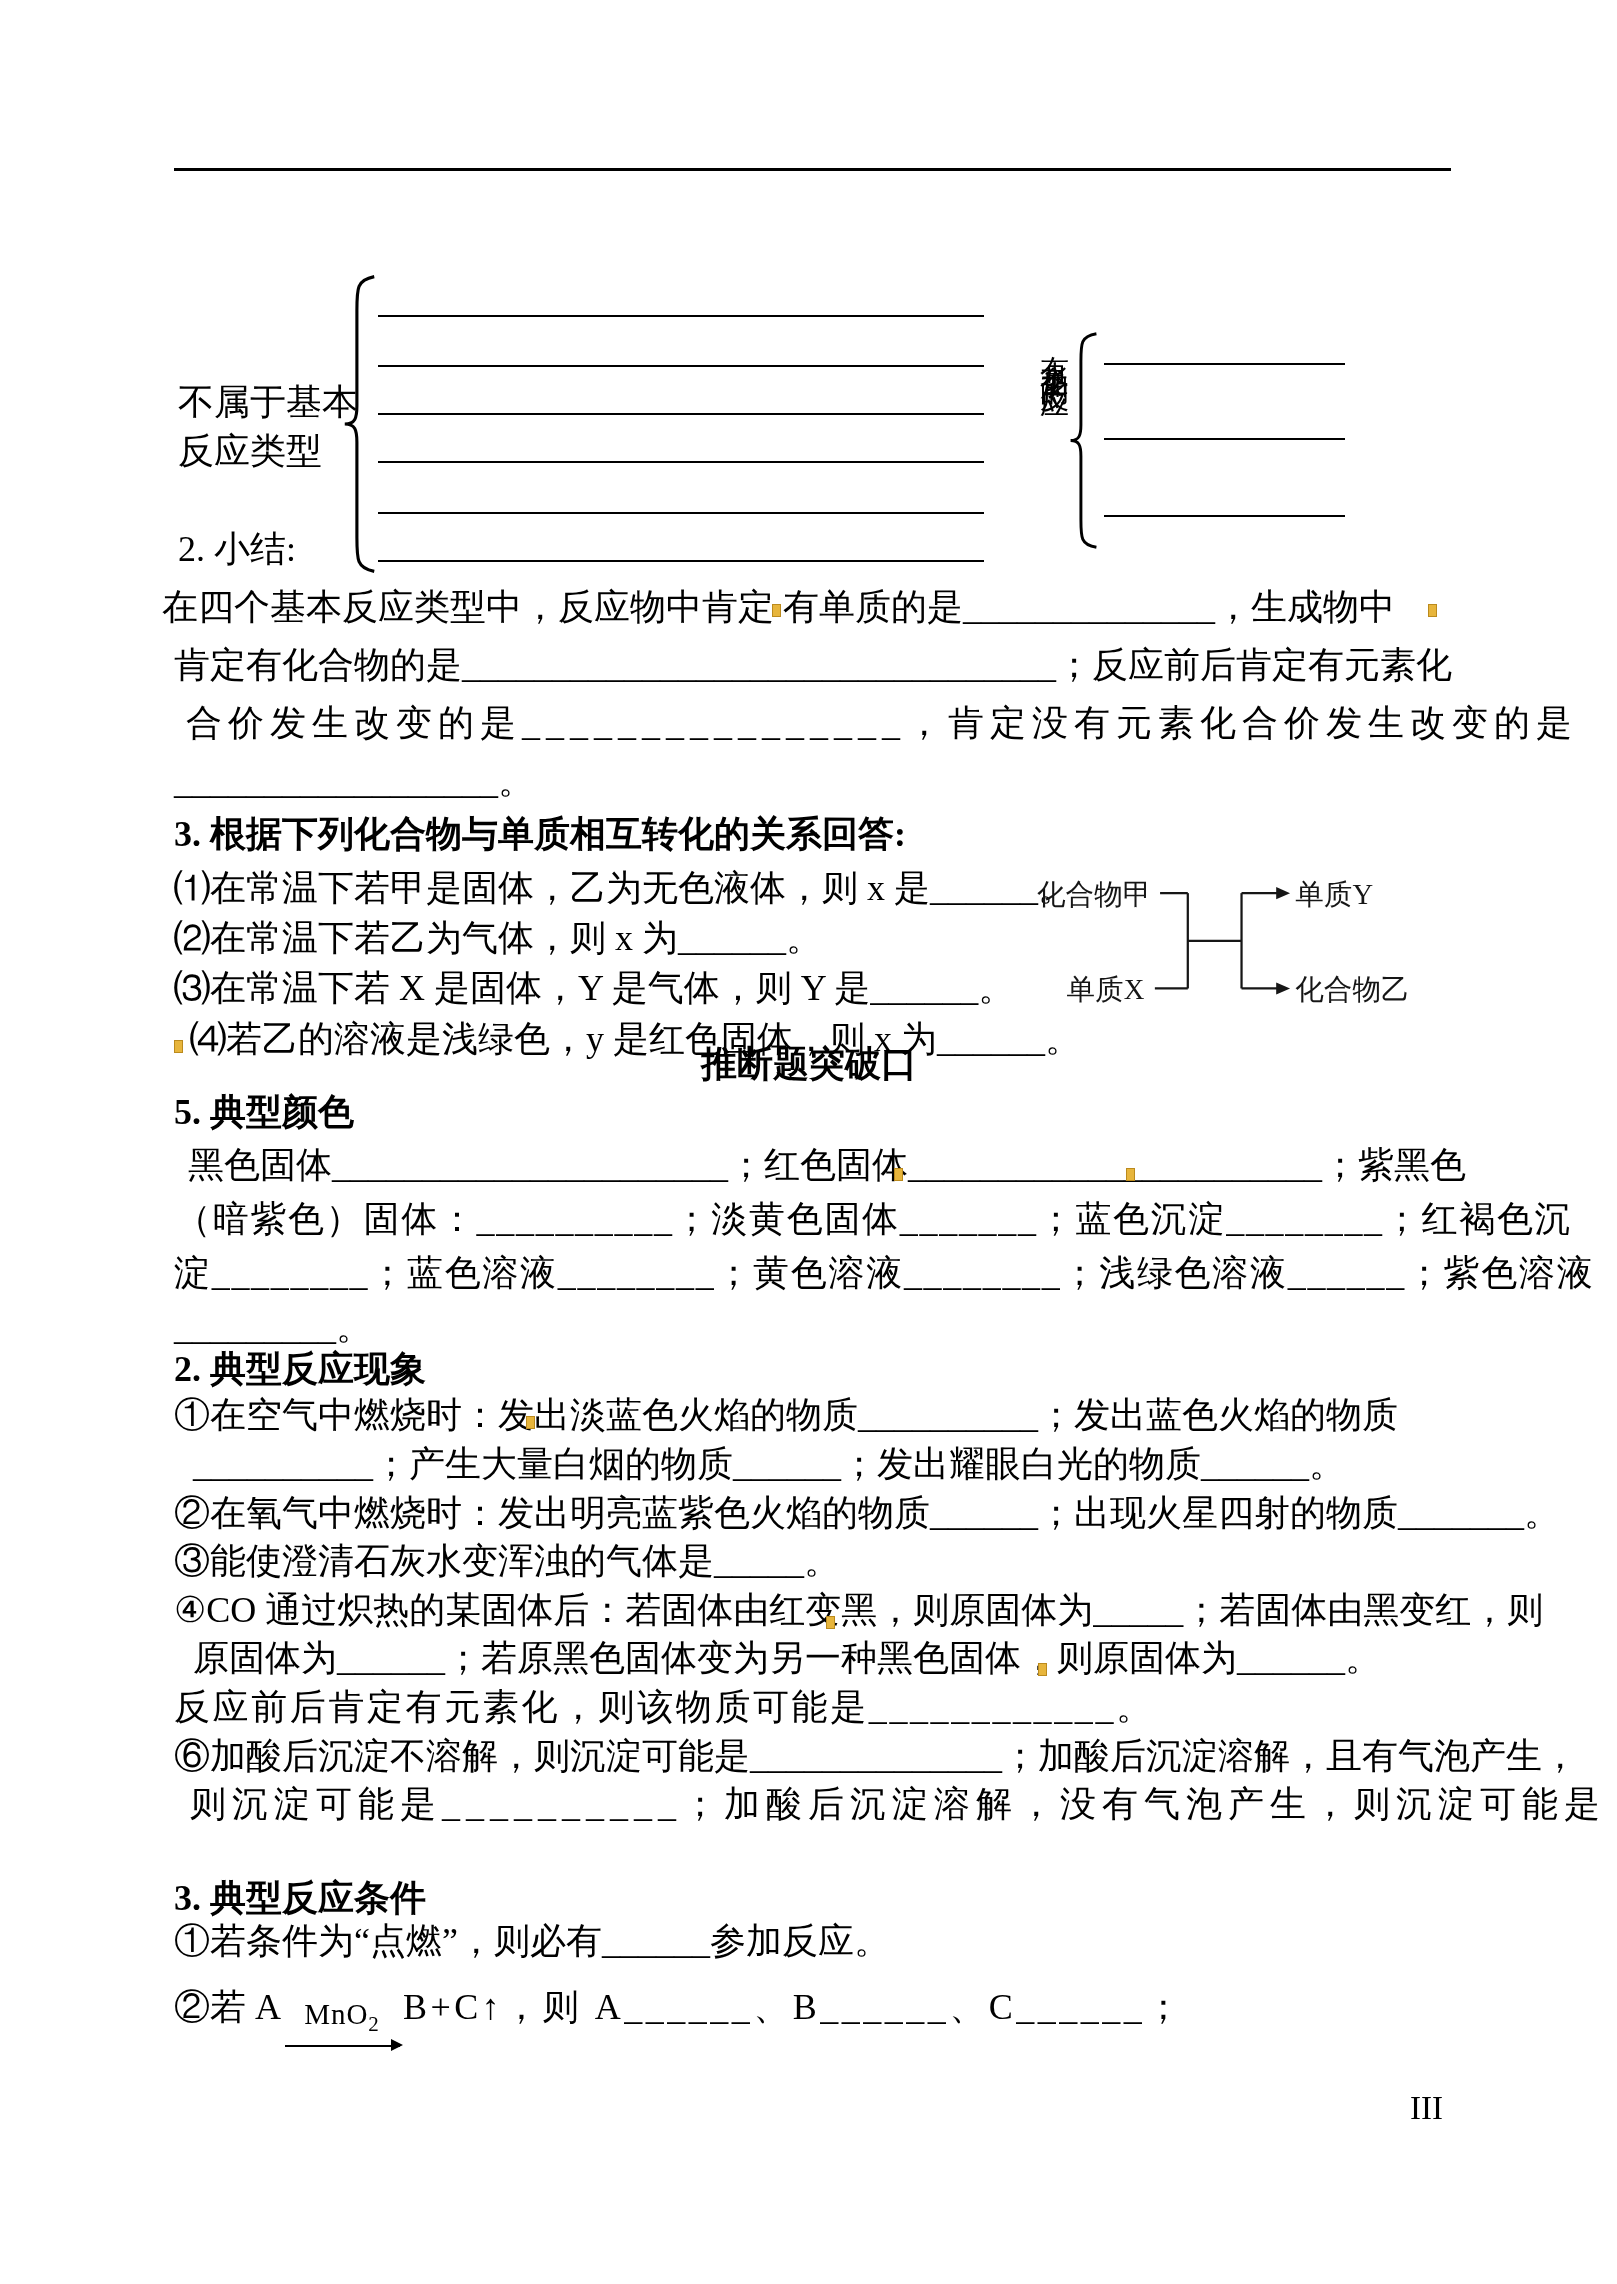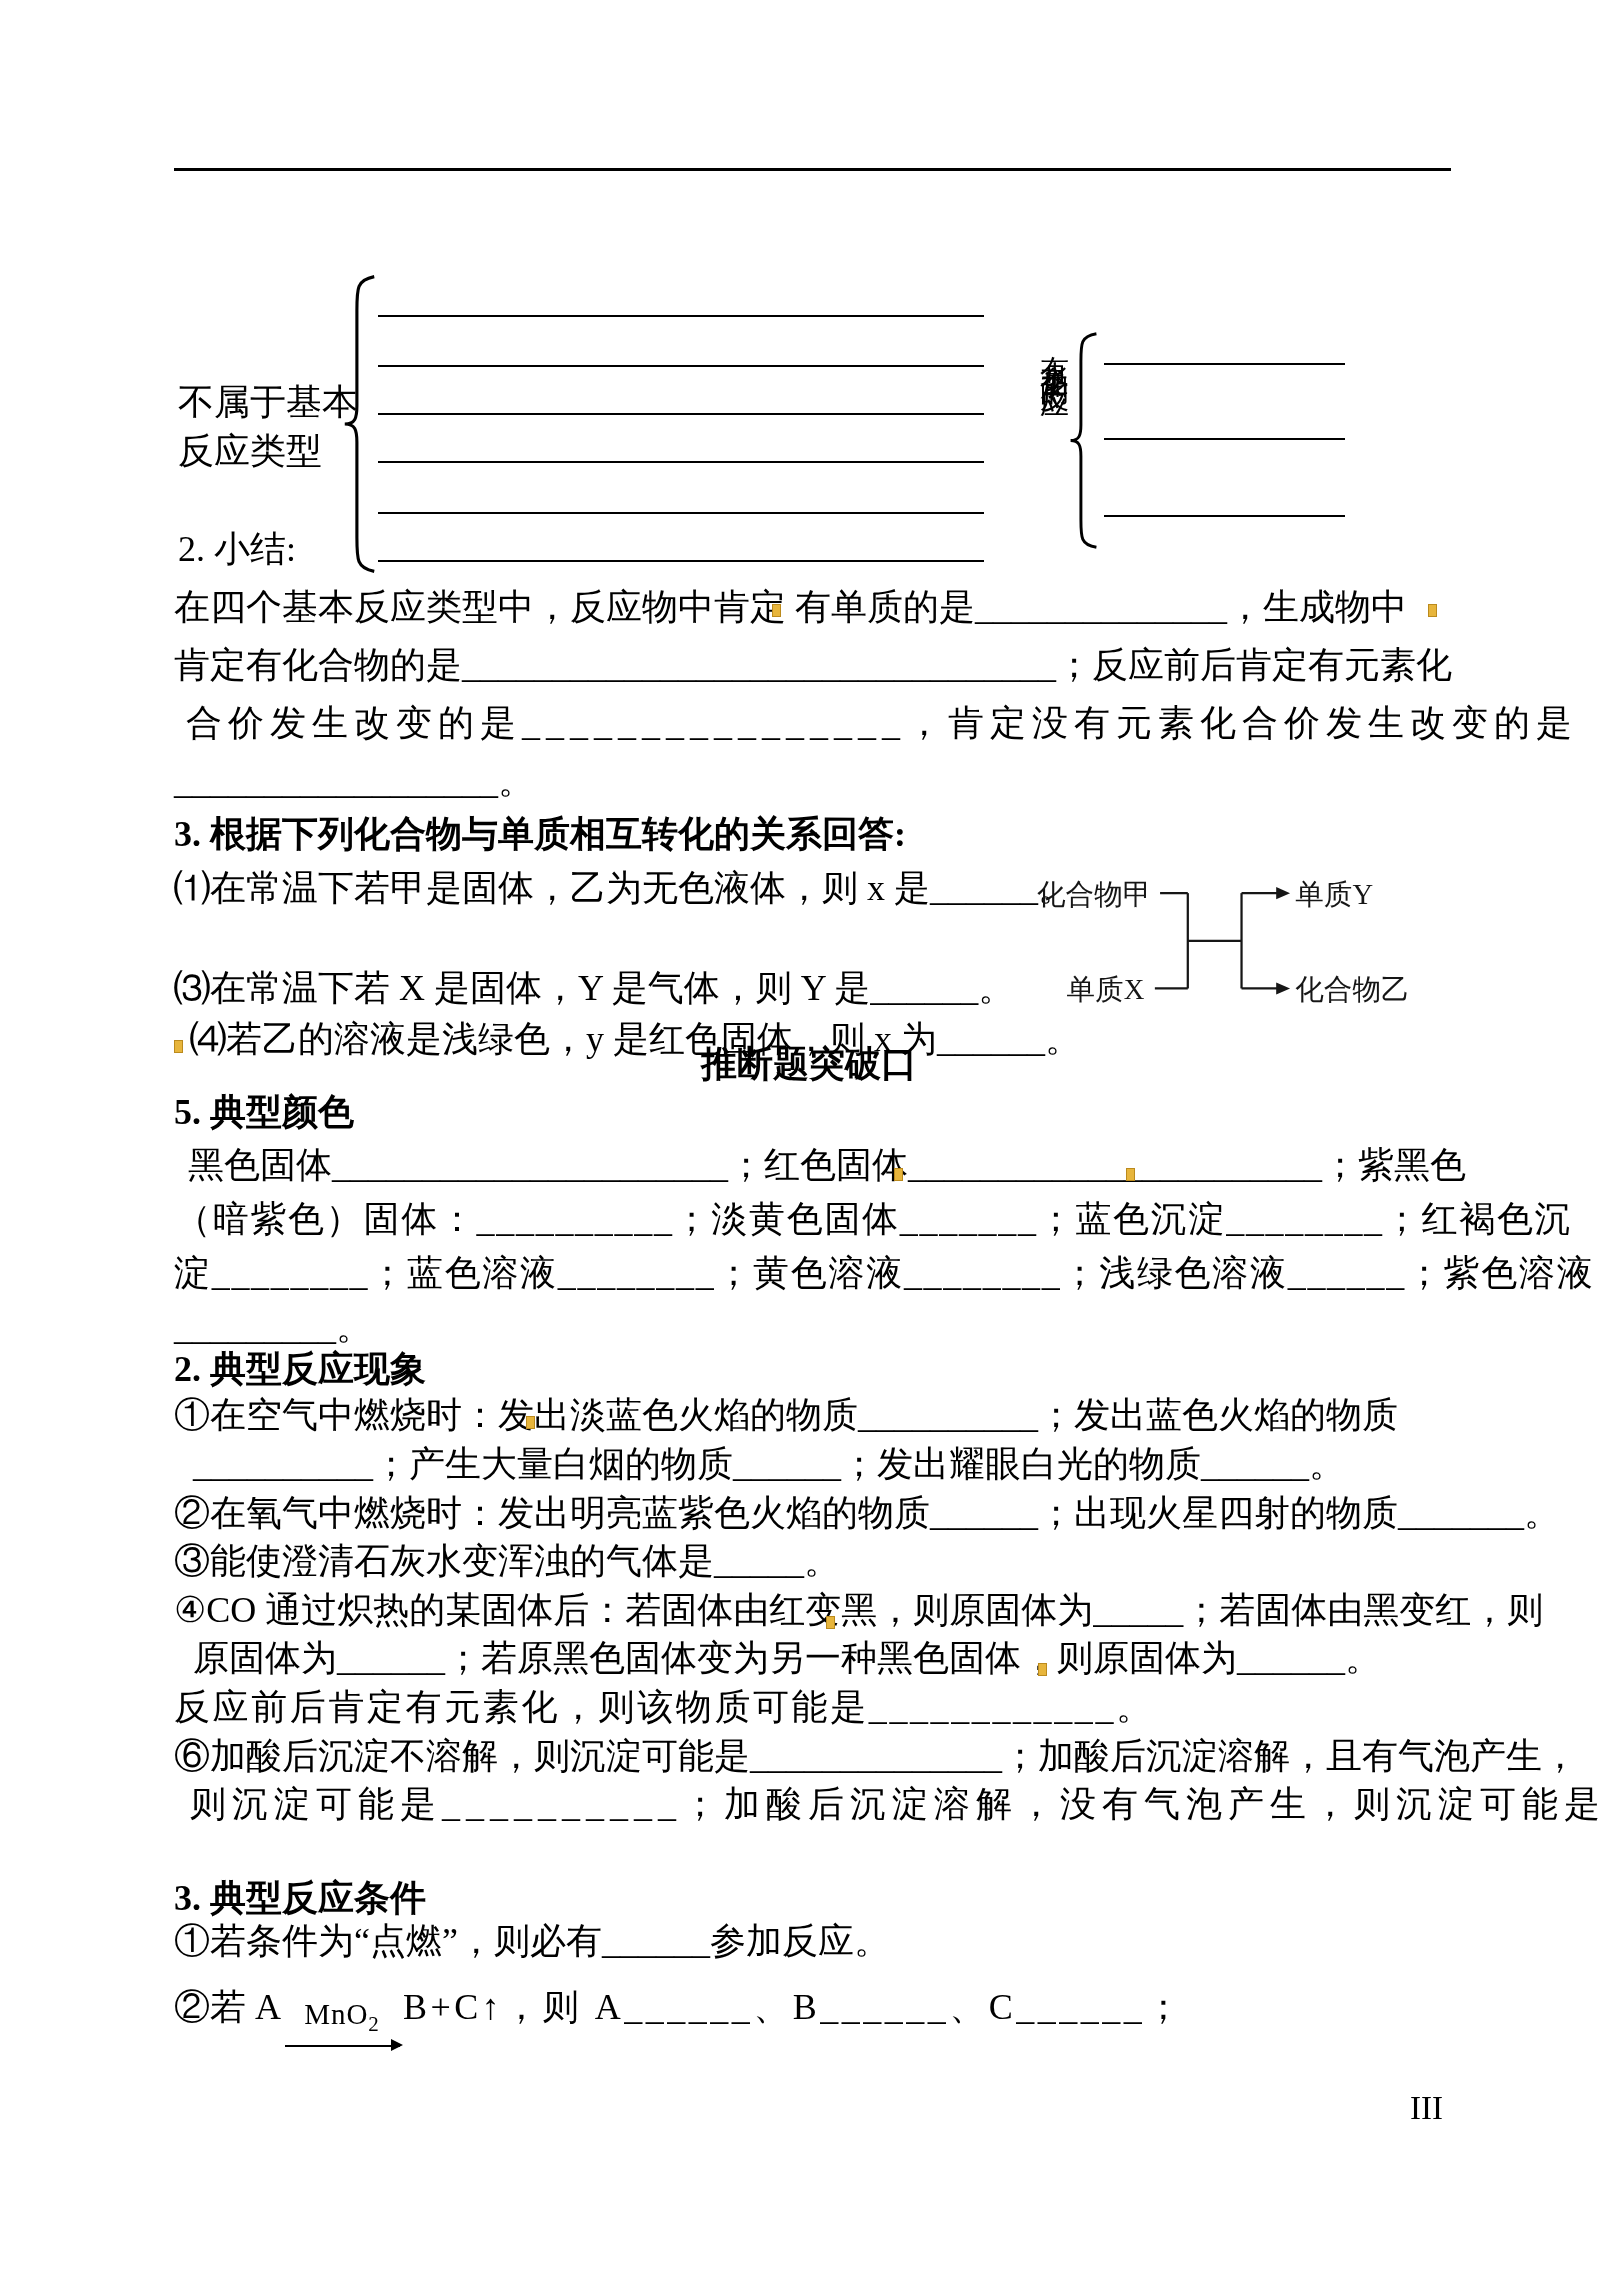--- a/index.html
+++ b/index.html
@@ -54,27 +54,28 @@
 
   <div class="vlabel">有水参加的反应</div>
   <svg class="brace" style="left:1068px;top:331px;" width="31" height="219" viewBox="0 0 36 252">
     <path d="M33 2 C15 5 15 13 15 34 L15 108 C15 120 13 126 3 126 C13 126 15 132 15 144 L15 218 C15 239 15 247 33 250" fill="none" stroke="#000" stroke-width="3.4"></path>
   </svg>
   <div class="bl" style="left:1104px;top:363px;width:241px;"></div>
   <div class="bl" style="left:1104px;top:438px;width:241px;"></div>
   <div class="bl" style="left:1104px;top:515px;width:241px;"></div>
 
   <div class="tl big" style="left:178px;top:529px;">2. 小结:</div>
-  <div class="tl" style="left:174px;top:587px;">在四个基本反应类型中，反应物中肯定 有单质的是______________，生成物中</div>
+  <div class="tl" style="left:162px;top:587px;">在四个基本反应类型中，反应物中肯定 有单质的是______________，生成物中</div>
   <div class="tl" style="left:174px;top:645px;">肯定有化合物的是_________________________________；反应前后肯定有元素化</div>
   <div class="tl ls7" style="left:174px;top:703px;">合价发生改变的是________________，肯定没有元素化合价发生改变的是</div>
   <div class="tl" style="left:174px;top:761px;">__________________。</div>
 
   <div class="tl hd" style="left:174px;top:814px;">3. 根据下列化合物与单质相互转化的关系回答:</div>
   <div class="tl" style="left:174px;top:868px;">⑴在常温下若甲是固体，乙为无色液体，则 x 是______。</div>
+  <div class="tl" style="left:174px;top:918px;">⑵在常温下若乙为气体，则 x 为______。</div>
   <div class="tl" style="left:174px;top:968px;">⑶在常温下若 X 是固体，Y 是气体，则 Y 是______。</div>
   <div class="tl" style="left:174px;top:1019px;padding-left:16px;">⑷若乙的溶液是浅绿色，y 是红色固体，则 x 为______。</div>
 
   <svg style="position:absolute;left:1028px;top:855px;" width="408" height="169" viewBox="0 0 470 195">
     <g stroke="#161616" stroke-width="2.6" fill="none">
       <path d="M152 44 H184"></path>
       <path d="M184 44 V154"></path>
       <path d="M146 154 H184"></path>
       <path d="M184 99 H246"></path>
       <path d="M246 44 V154"></path>

